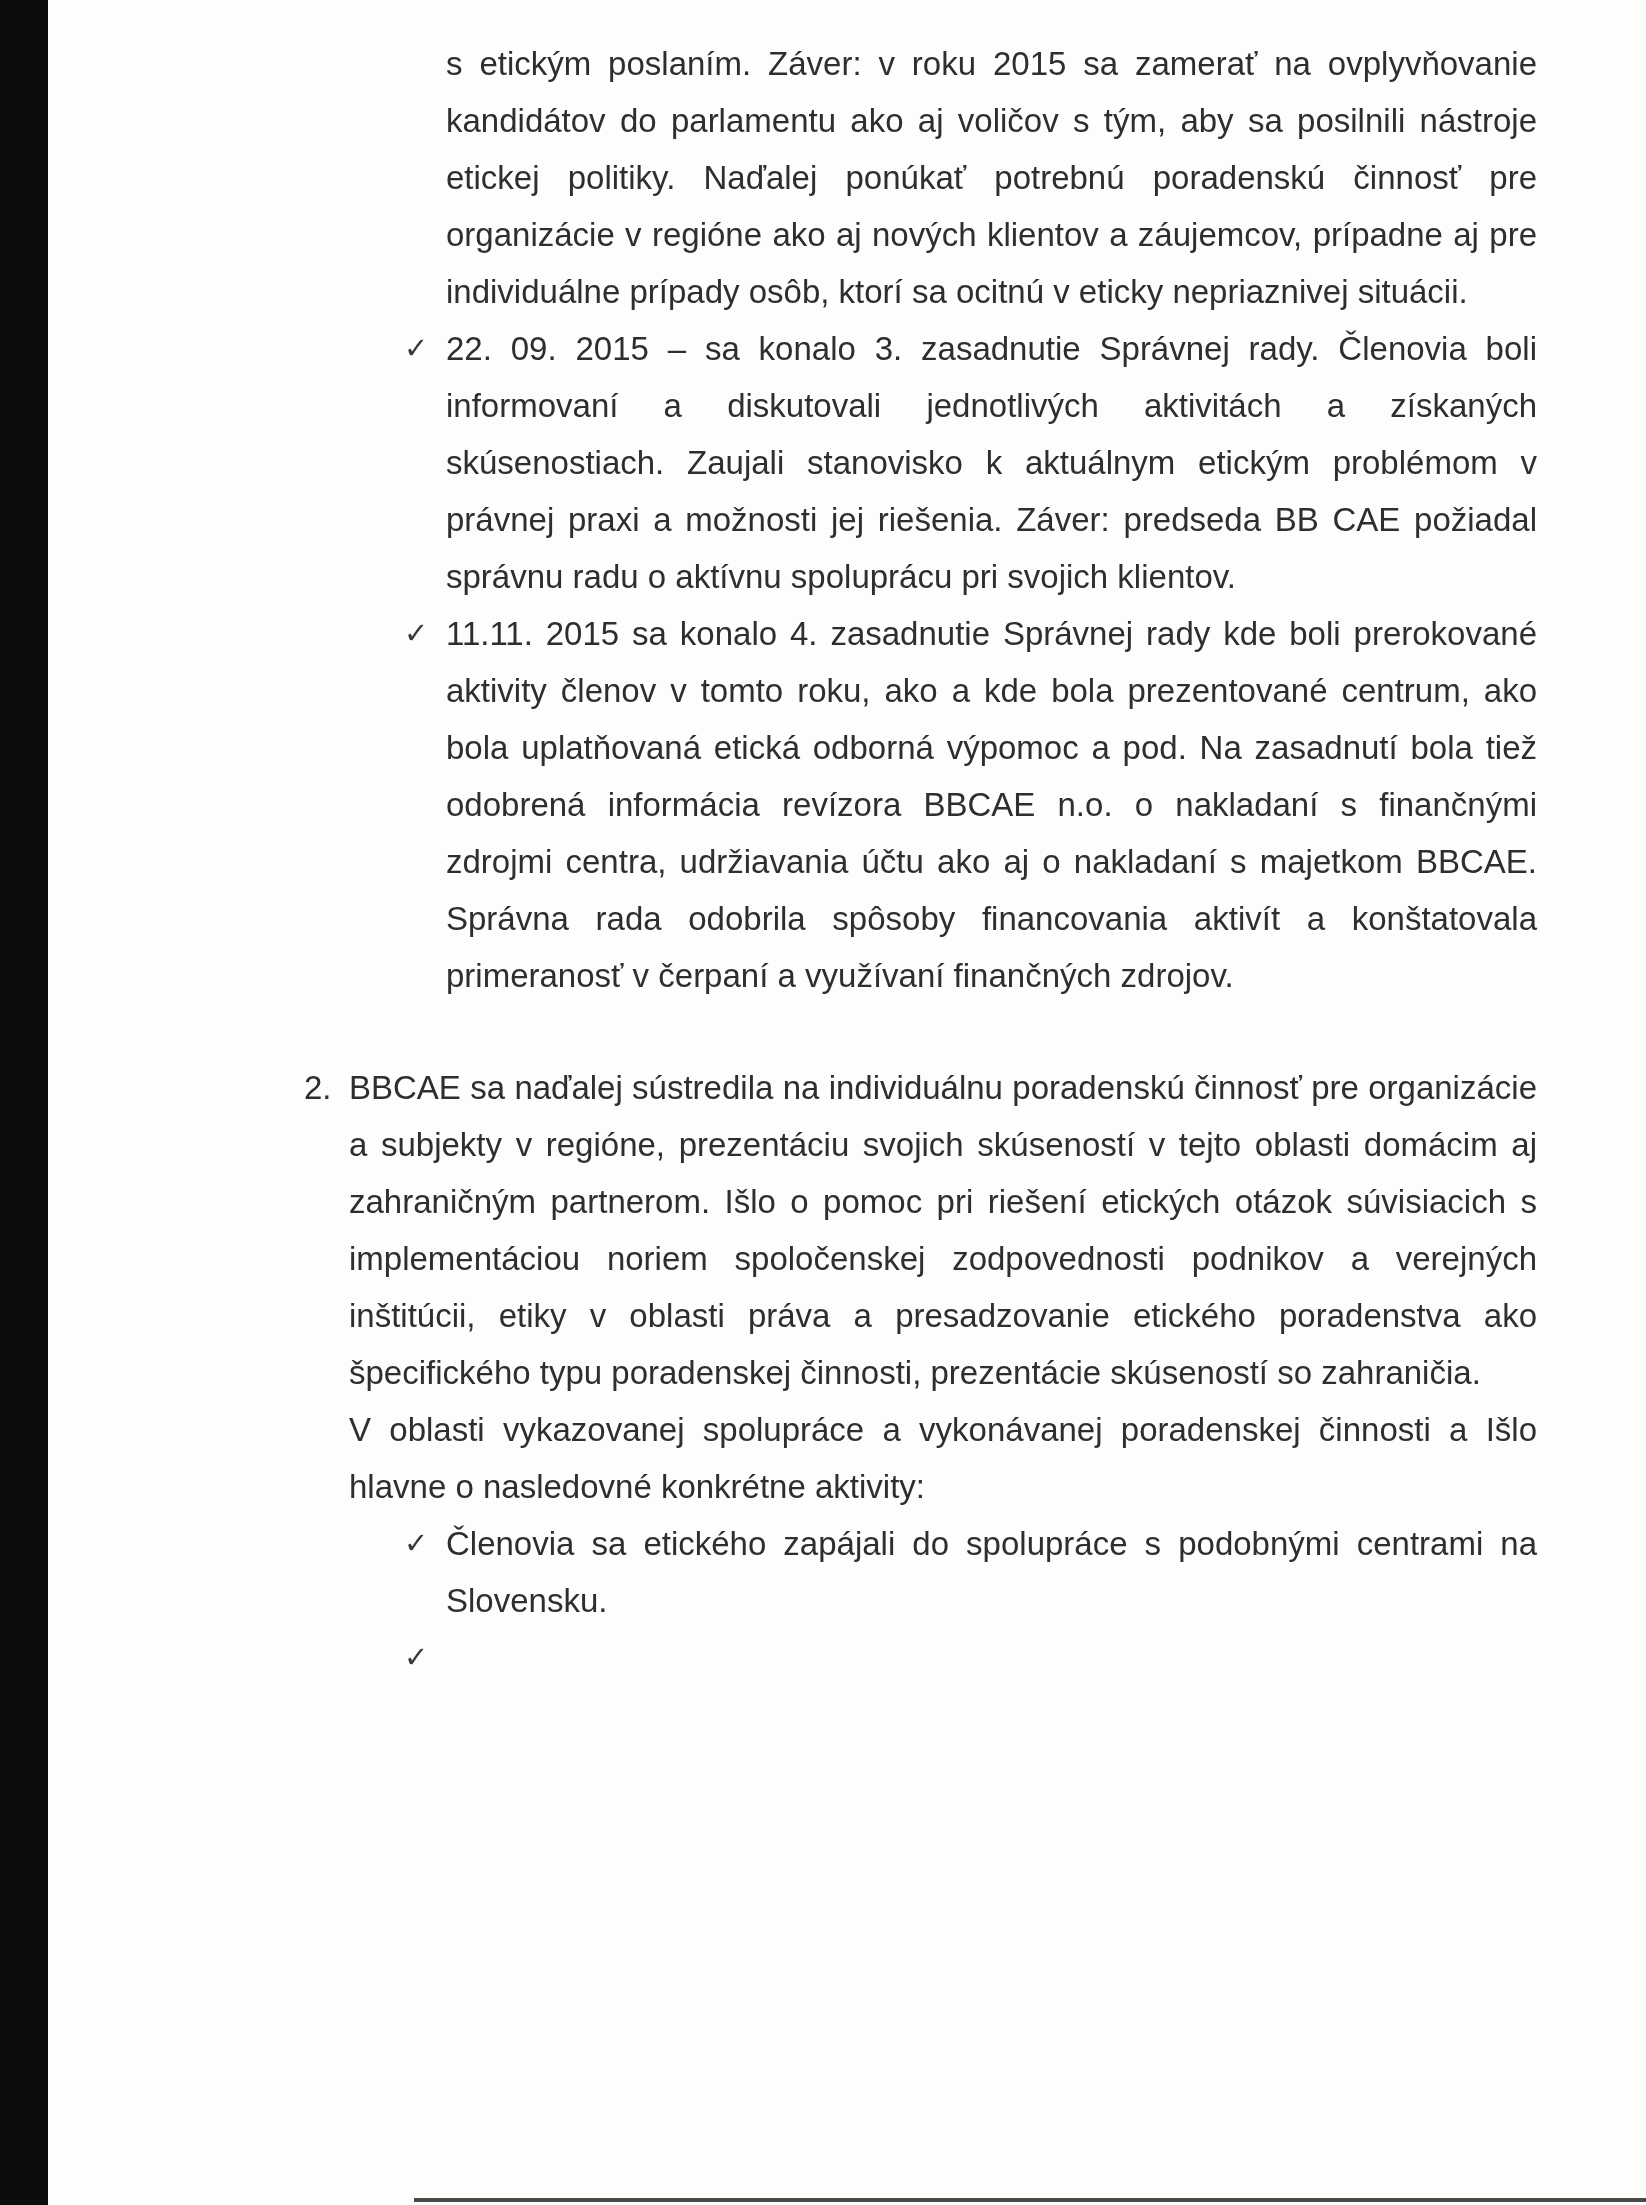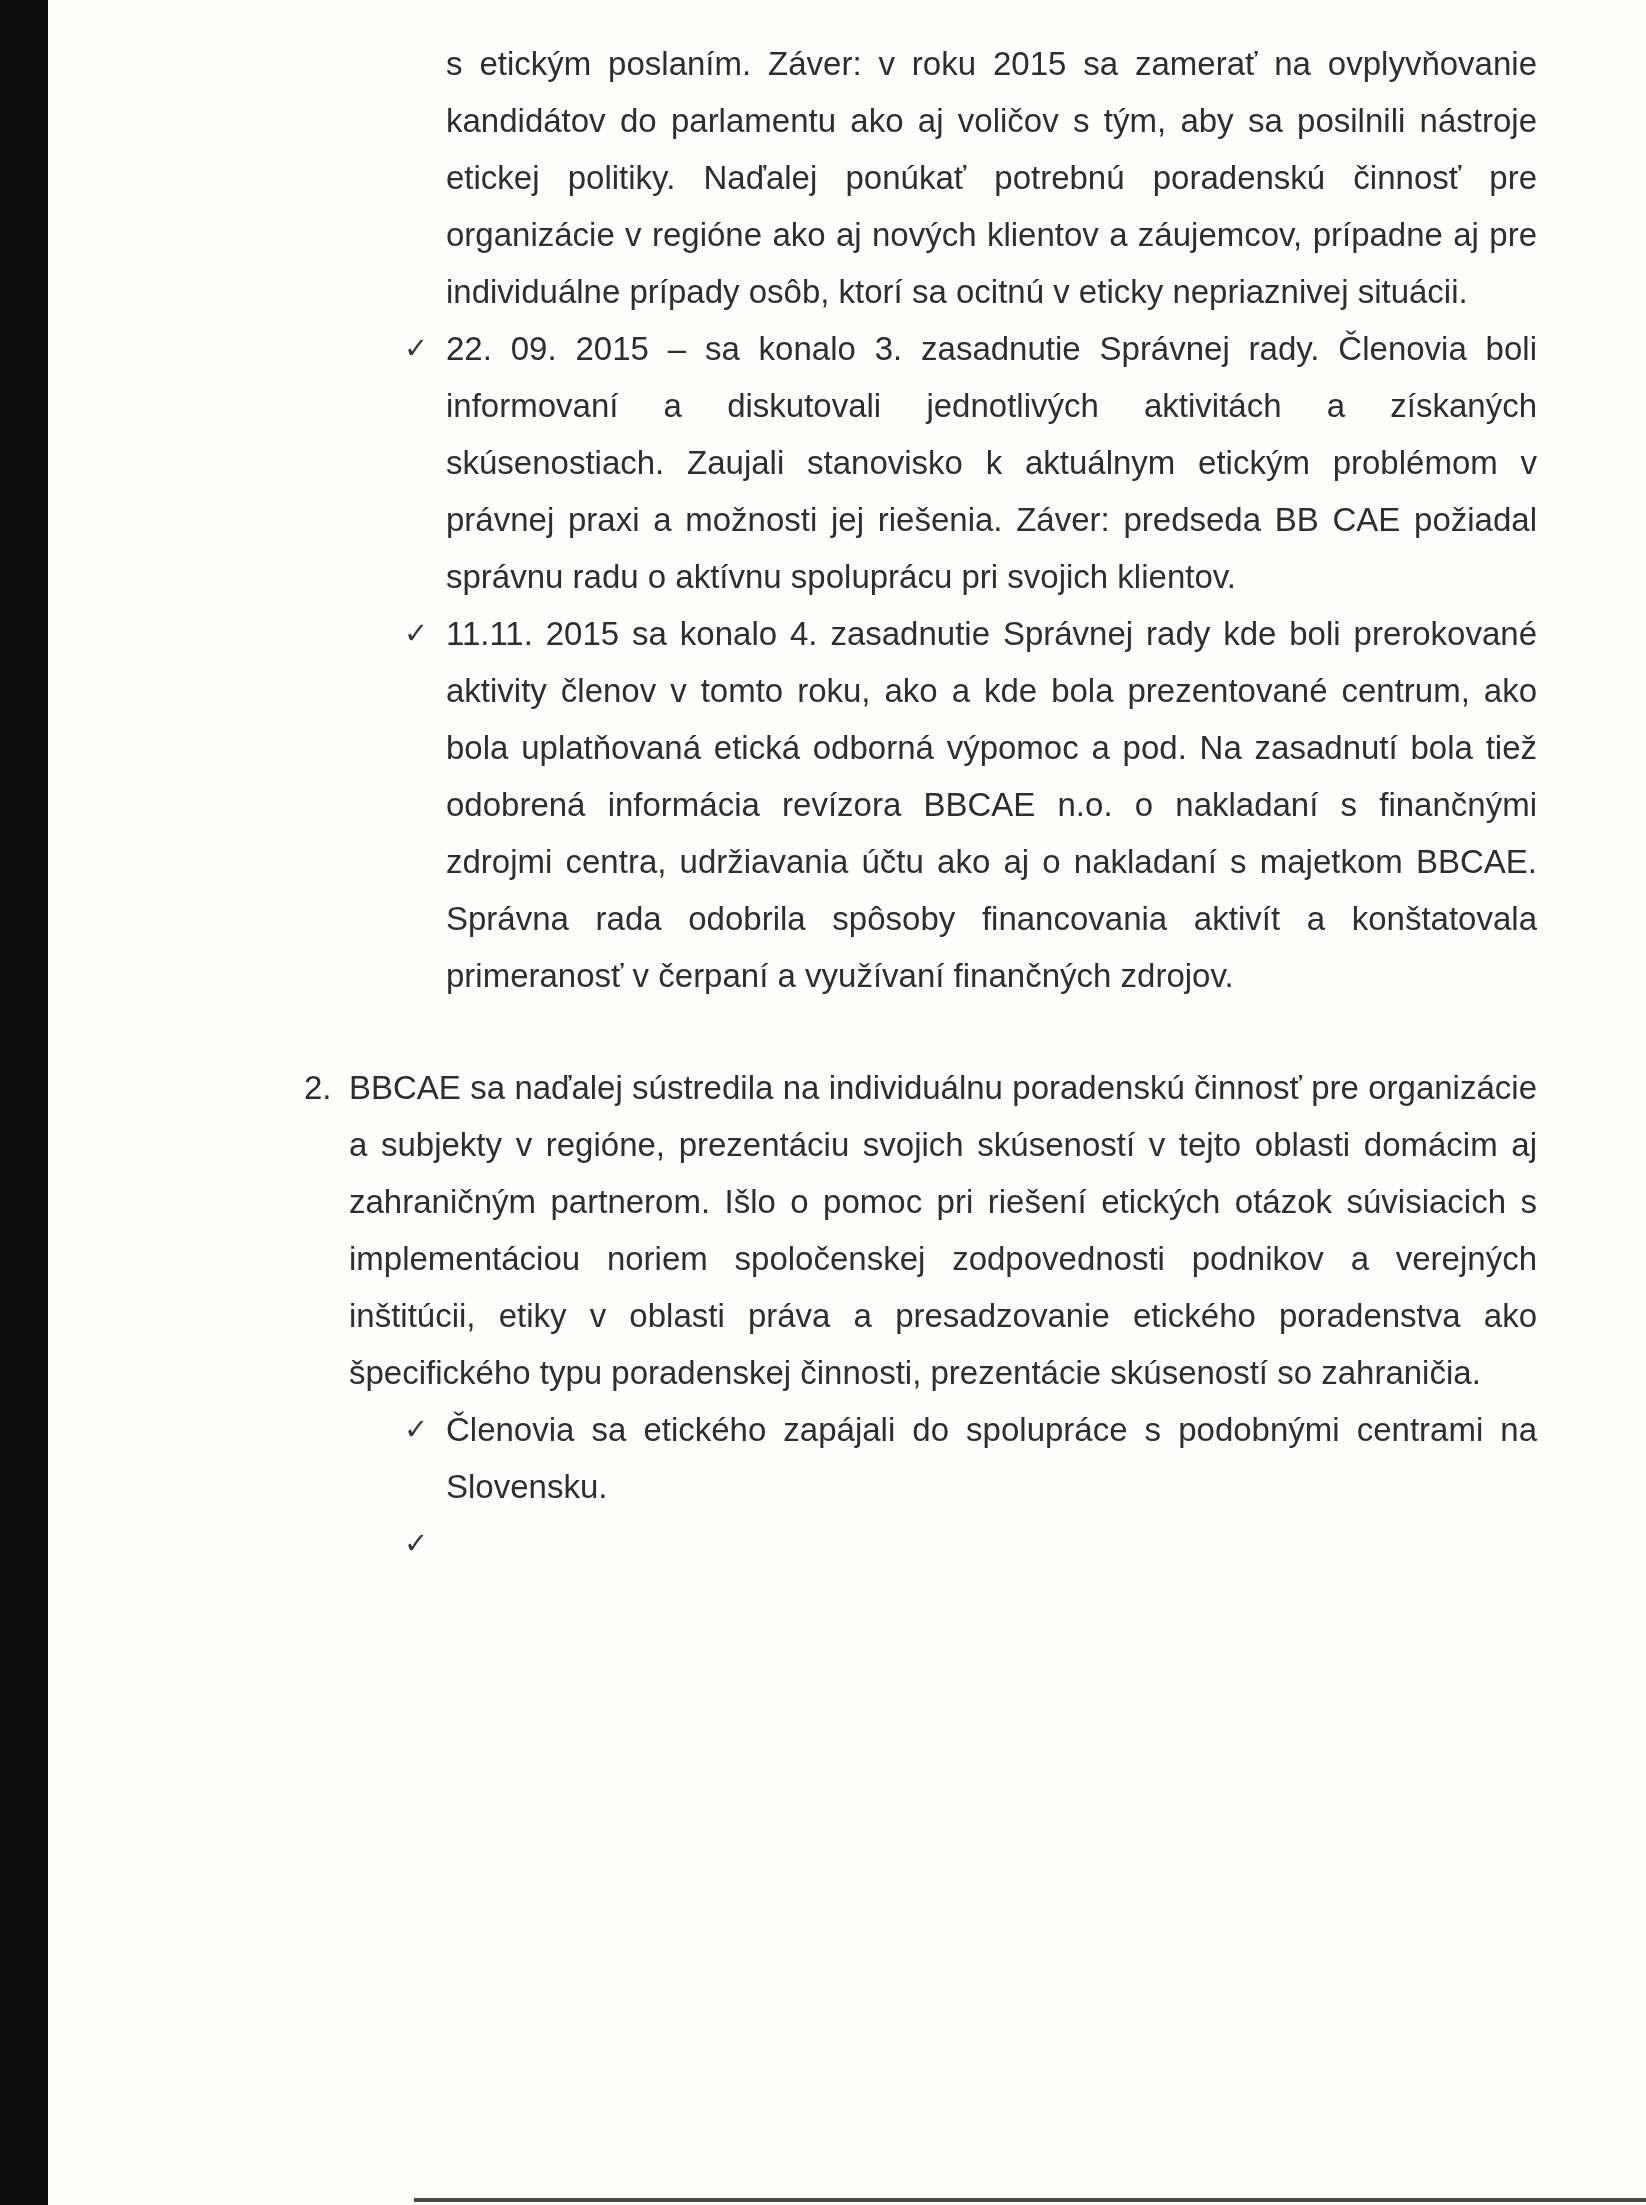--- a/index.html
+++ b/index.html
@@ -91,20 +91,21 @@
     <div class="bullet">
       <span class="check">✓</span>
       <p class="para">11.11. 2015 sa konalo 4. zasadnutie Správnej rady kde boli prerokované aktivity členov v tomto roku, ako a kde bola prezentované centrum, ako bola uplatňovaná etická odborná výpomoc a pod. Na zasadnutí bola tiež odobrená informácia revízora BBCAE n.o. o nakladaní s finančnými zdrojmi centra, udržiavania účtu ako aj o nakladaní s majetkom BBCAE. Správna rada odobrila spôsoby financovania aktivít a konštatovala primeranosť v čerpaní a využívaní finančných zdrojov.</p>
     </div>
 
     <div class="numbered">
       <span class="num">2.</span>
       <p class="para">BBCAE sa naďalej sústredila na individuálnu poradenskú činnosť pre organizácie a subjekty v regióne, prezentáciu svojich skúseností v tejto oblasti domácim aj zahraničným partnerom. Išlo o pomoc pri riešení etických otázok súvisiacich s implementáciou noriem spoločenskej zodpovednosti podnikov a verejných inštitúcii, etiky v oblasti práva a presadzovanie etického poradenstva ako špecifického typu poradenskej činnosti, prezentácie skúseností so zahraničia.</p>
     </div>
 
+    <p class="para indent-sub">V oblasti vykazovanej spolupráce a vykonávanej poradenskej činnosti a Išlo hlavne o nasledovné konkrétne aktivity:</p>
 
     <div class="bullet">
       <span class="check">✓</span>
       <p class="para">Členovia sa etického zapájali do spolupráce s podobnými centrami na Slovensku.</p>
     </div>
 
     <div class="bullet">
       <span class="check">✓</span>
     </div>
 

